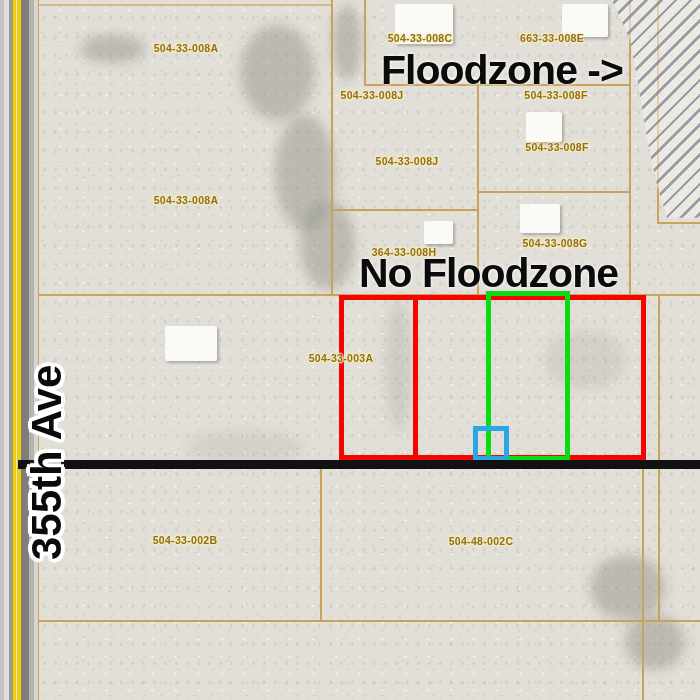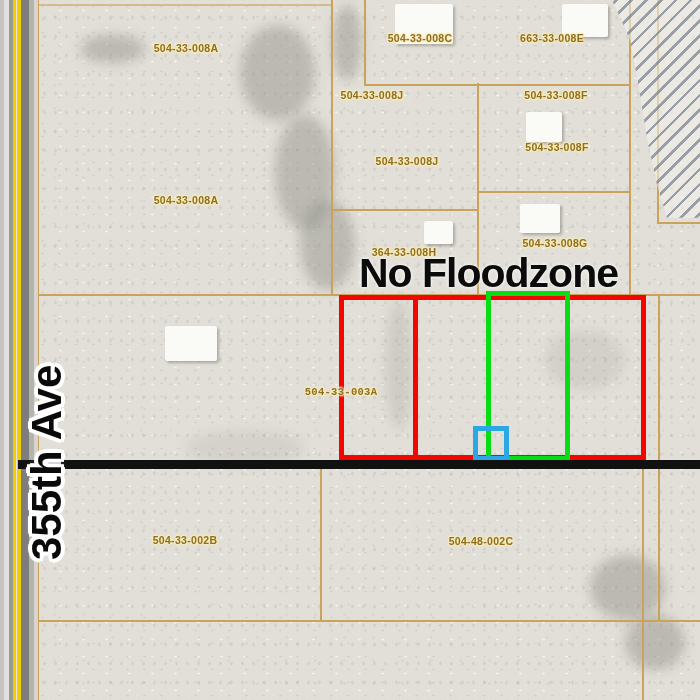--- a/index.html
+++ b/index.html
@@ -133,20 +133,21 @@
   <span class="parcel-label" style="left:186px;top:48px;">504-33-008A</span>
   <span class="parcel-label" style="left:420px;top:38px;">504-33-008C</span>
   <span class="parcel-label" style="left:552px;top:38px;">663-33-008E</span>
   <span class="parcel-label" style="left:372px;top:95px;">504-33-008J</span>
   <span class="parcel-label" style="left:556px;top:95px;">504-33-008F</span>
   <span class="parcel-label" style="left:557px;top:147px;">504-33-008F</span>
   <span class="parcel-label" style="left:407px;top:161px;">504-33-008J</span>
   <span class="parcel-label" style="left:186px;top:200px;">504-33-008A</span>
   <span class="parcel-label" style="left:404px;top:252px;">364-33-008H</span>
   <span class="parcel-label" style="left:555px;top:243px;">504-33-008G</span>
-  <span class="parcel-label" style="left:341px;top:392px;font-family:Liberation Mono, monospace;">504-33-003A</span>
+  <span class="parcel-label" style="left:341px;top:358px;">504-33-003A</span>
   <span class="parcel-label" style="left:185px;top:540px;">504-33-002B</span>
   <span class="parcel-label" style="left:481px;top:541px;">504-48-002C</span>
 
+  <div class="big-label" style="left:381px;top:50px;">Floodzone -&gt;</div>
   <div class="big-label" style="left:359px;top:253px;">No Floodzone</div>
   <div class="road-label">355th Ave</div>
 
 </div>
 
 </body></html>

